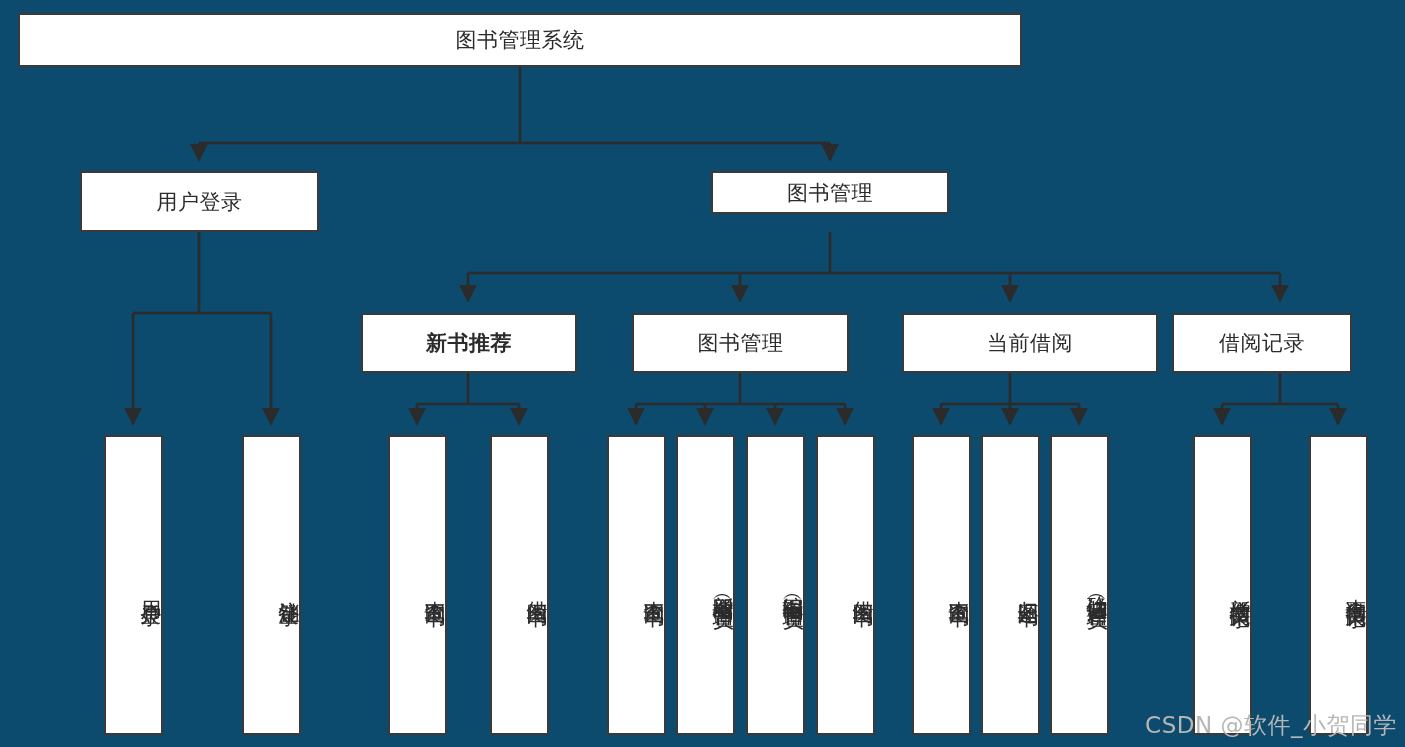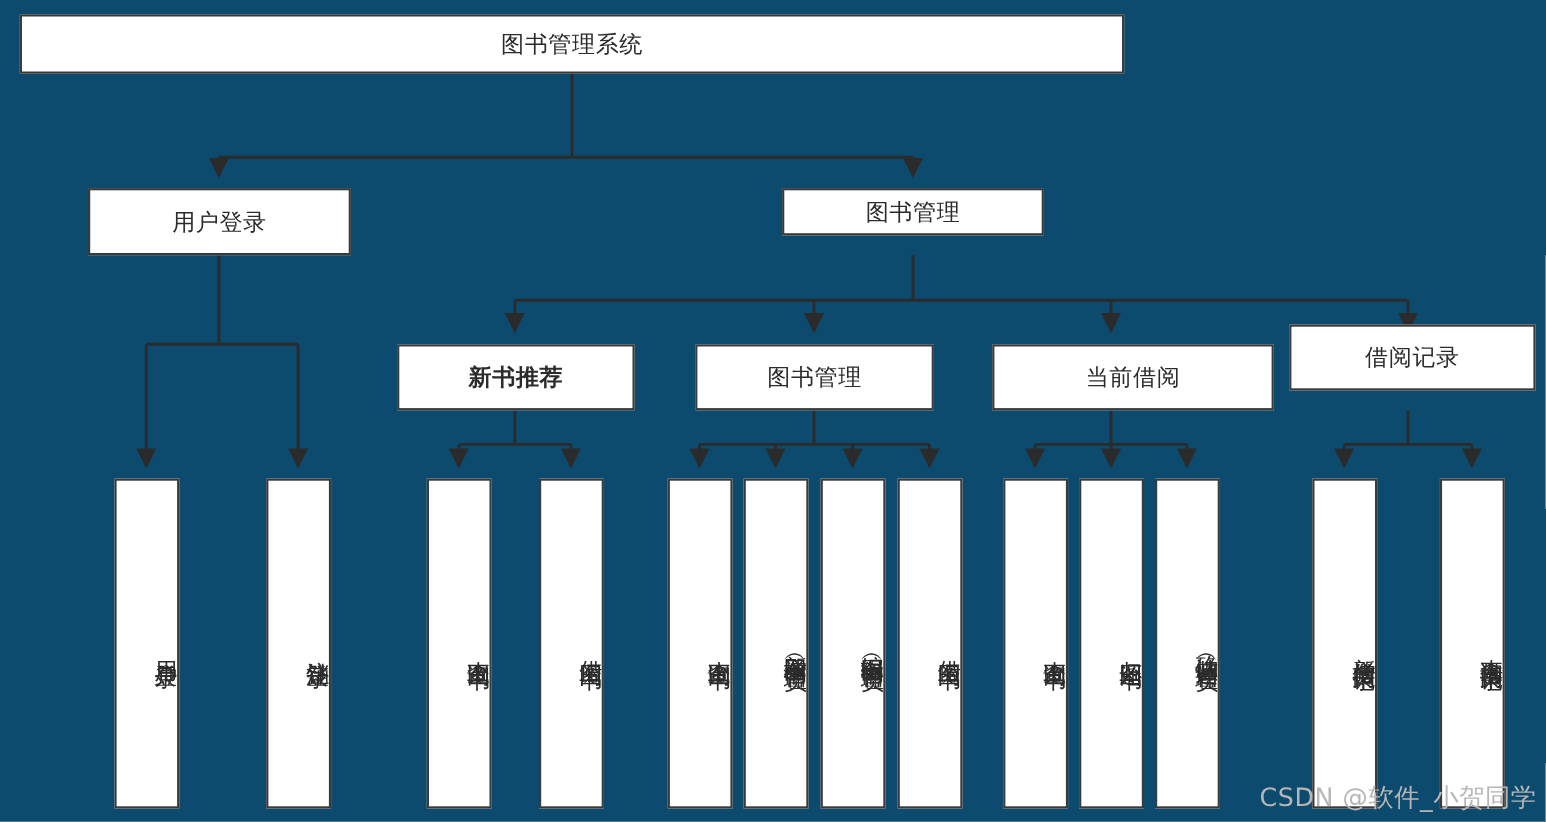--- a/index.html
+++ b/index.html
@@ -124,21 +124,21 @@
   </svg>
 
   <div class="node node-h" style="left:18px; top:13px; width:1004px; height:54px;">图书管理系统</div>
 
   <div class="node node-h" style="left:80px; top:171px; width:239px; height:61px;">用户登录</div>
   <div class="node node-h" style="left:711px; top:171px; width:238px; height:43px;">图书管理</div>
 
   <div class="node node-h" style="left:361px; top:313px; width:216px; height:60px;font-weight:bold;">新书推荐</div>
   <div class="node node-h" style="left:632px; top:313px; width:217px; height:60px;">图书管理</div>
   <div class="node node-h" style="left:902px; top:313px; width:256px; height:60px;">当前借阅</div>
-  <div class="node node-h" style="left:1172px; top:295px; width:224px; height:60px;">借阅记录</div>
+  <div class="node node-h" style="left:1172px; top:313px; width:180px; height:60px;">借阅记录</div>
 
   <div class="node node-v" style="left:104px; top:435px; width:59px; height:300px;">
     <span>用户登录</span>
   </div>
   <div class="node node-v" style="left:242px; top:435px; width:59px; height:300px;">
     <span>注销登录</span>
   </div>
 
   <div class="node node-v" style="left:388px; top:435px; width:59px; height:300px;">
     <span>查询图书</span>

